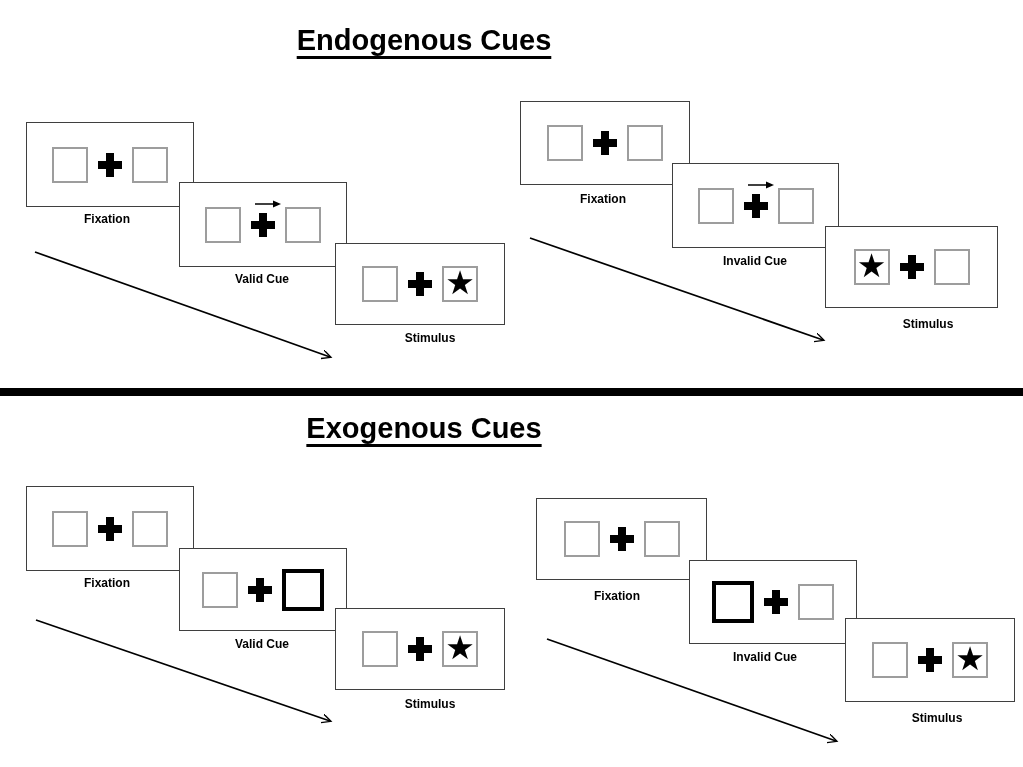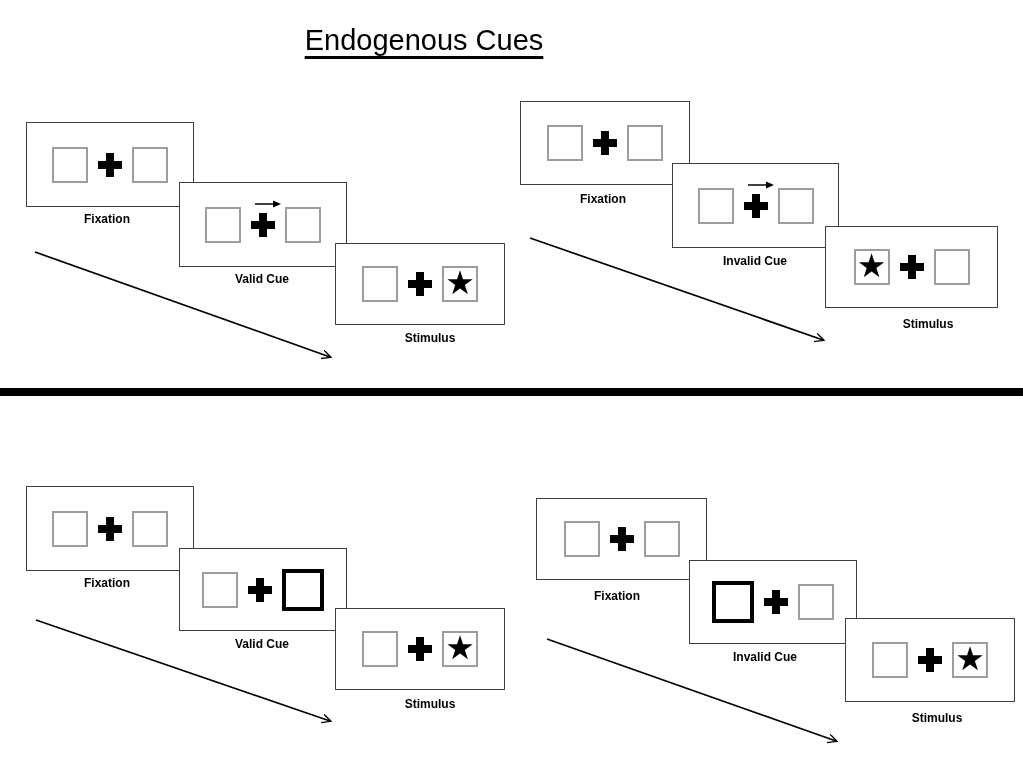--- a/index.html
+++ b/index.html
@@ -1,20 +1,20 @@
 <!DOCTYPE html>
 <html style="--background: #ffffff; --ink: #000000; --panel-border: #3f3f3f; --square-border: #9d9d9d;"><head>
 <meta charset="utf-8">
 <style>
   html,body{margin:0;padding:0;}
   body{background:#fff;font-family:"Liberation Sans","DejaVu Sans",sans-serif;}
   .canvas{position:relative;width:1023px;height:767px;background:var(--background,#fff);overflow:hidden;color:var(--ink,#000);}
 
   .title{position:absolute;left:0;width:848px;margin:0;text-align:center;
-         font-size:29px;font-weight:normal;color:var(--ink,#000);}
+         font-size:29px;font-weight:bold;color:var(--ink,#000);}
   .title span{text-decoration:underline;text-decoration-thickness:3px;text-underline-offset:6px;}
   .title.t-endo{top:24px;}
   .title.t-exo{top:412px;}
 
   .divider{position:absolute;left:0;top:388px;width:1023px;height:8px;background:var(--ink,#000);}
 
   .panel{position:absolute;background:#fff;border:1px solid var(--panel-border,#3f3f3f);
          box-sizing:border-box;display:flex;align-items:center;justify-content:center;gap:10px;}
 
   .sq{width:36px;height:36px;box-sizing:border-box;border:2px solid var(--square-border,#9d9d9d);
@@ -111,20 +111,21 @@
         <div class="plus"></div>
       </div>
     <div class="sq"></div>
   </div>
   <div class="flabel" style="left:603px;top:192px">Fixation</div>
   <div class="flabel" style="left:755px;top:254px">Invalid Cue</div>
   <div class="flabel" style="left:928px;top:317px">Stimulus</div>
 
   <div class="divider"></div>
 
+  <h1 class="title t-exo"><span>Exogenous Cues</span></h1>
 
   <div class="panel" style="left:26px;top:486px;width:168px;height:85px">
     <div class="sq"></div>
     <div class="pluswrap">
         <div class="plus"></div>
       </div>
     <div class="sq"></div>
   </div>
   <div class="panel" style="left:179px;top:548px;width:168px;height:83px">
     <div class="sq"></div>

